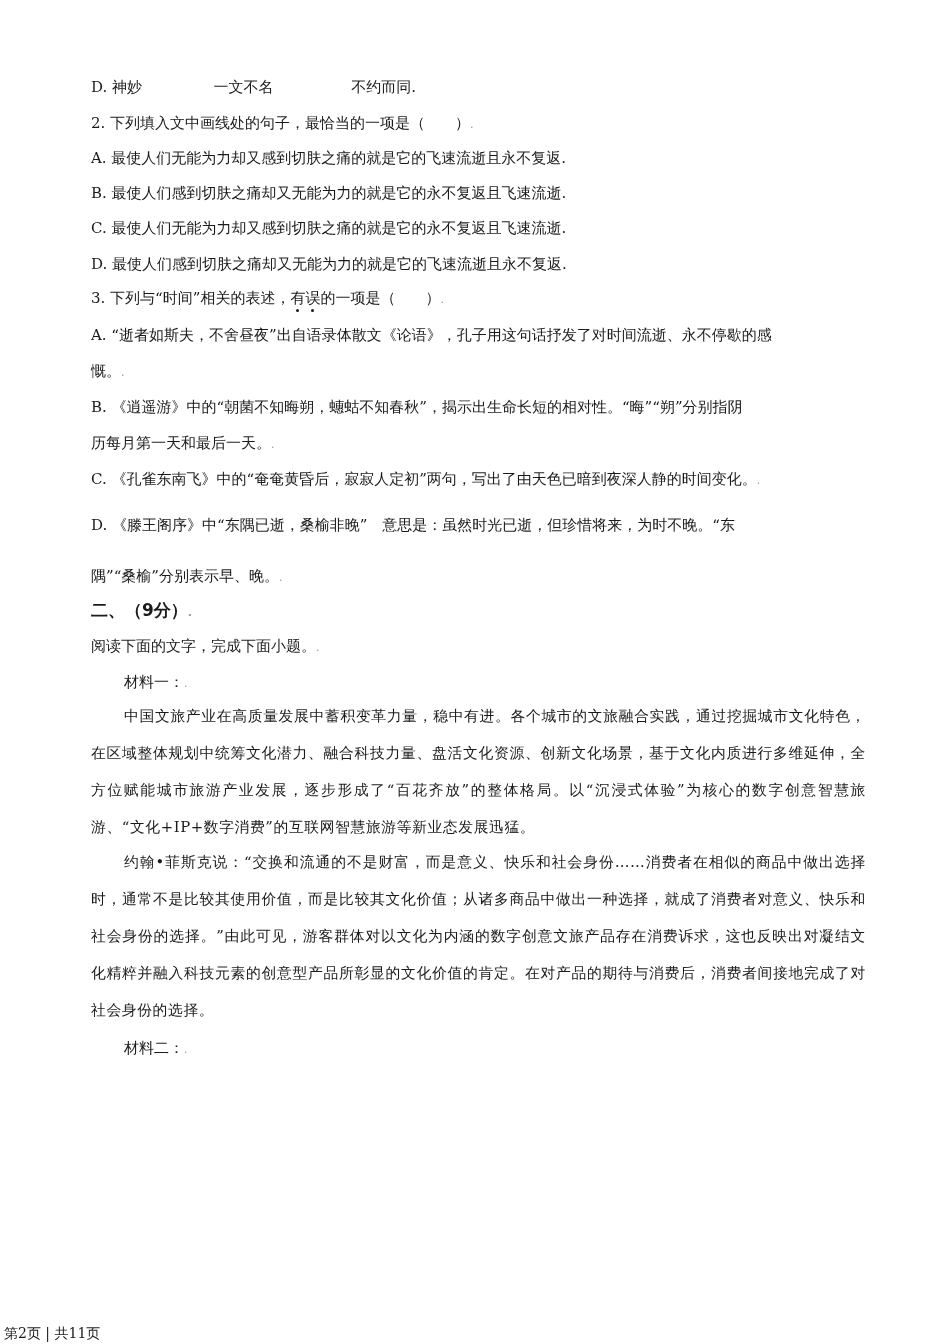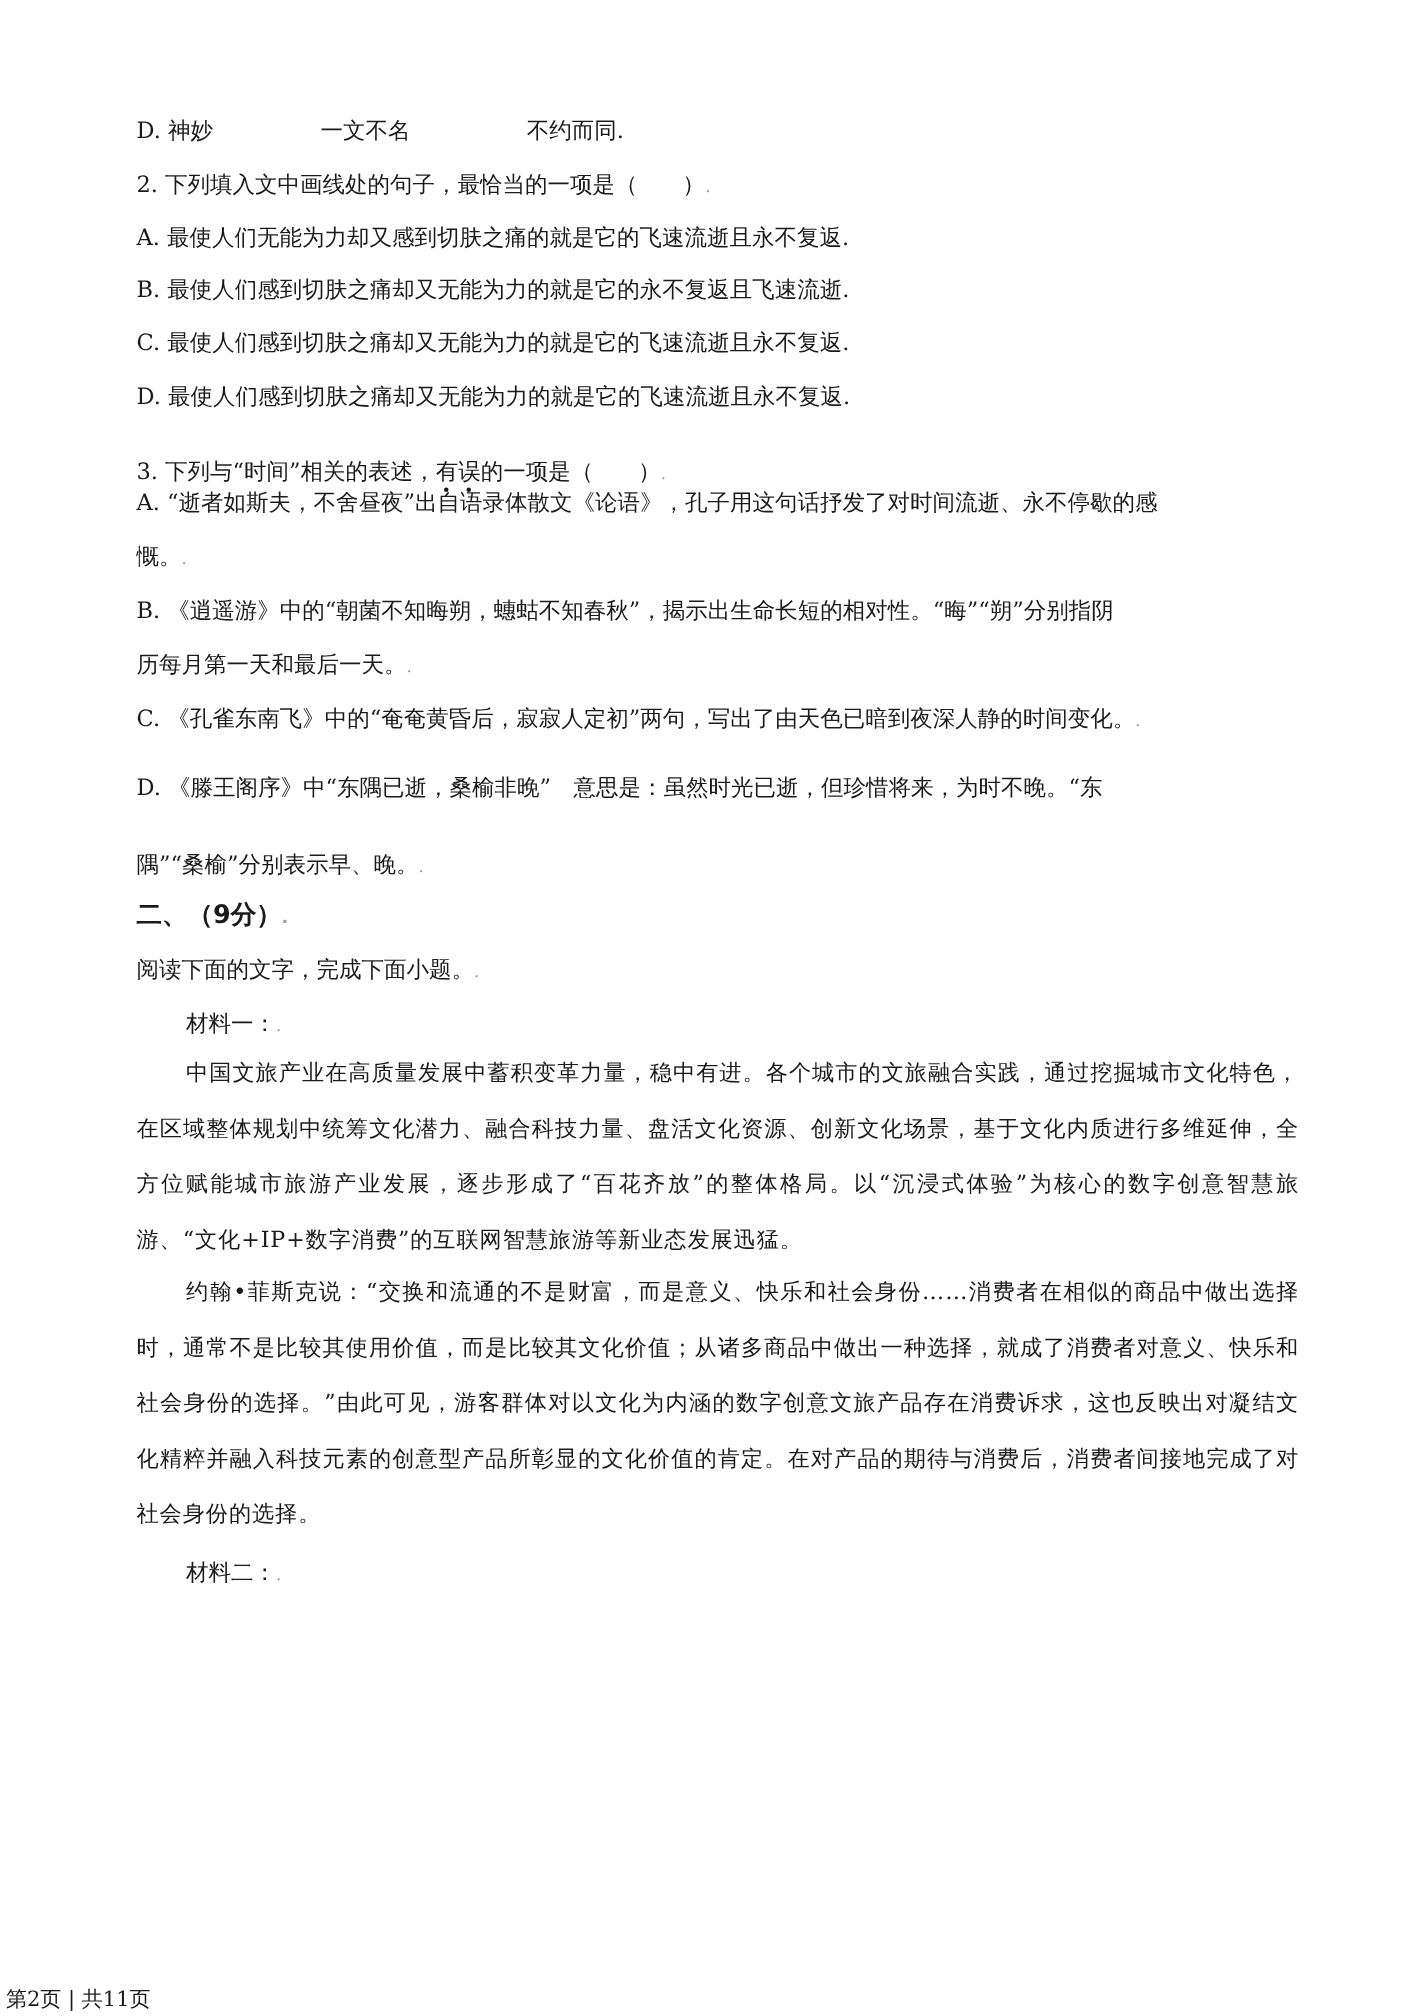--- a/index.html
+++ b/index.html
@@ -98,24 +98,24 @@
     <span>一文不名</span>
     <span class="gap" style="width:68px;"></span>
     <span>不约而同.</span>
   </div>
 
   <div class="line" style="top:113px;">
     <span>2. 下列填入文中画线处的句子，最恰当的一项是（　　）</span><span class="mark">.</span>
   </div>
   <div class="line" style="top:148px;">A. 最使人们无能为力却又感到切肤之痛的就是它的飞速流逝且永不复返.</div>
   <div class="line" style="top:183px;">B. 最使人们感到切肤之痛却又无能为力的就是它的永不复返且飞速流逝.</div>
-  <div class="line" style="top:218px;">C. 最使人们感到切肤之痛却又无能为力的就是它的飞速流逝且永不复返.</div>
+  <div class="line" style="top:218px;">C. 最使人们无能为力却又感到切肤之痛的就是它的永不复返且飞速流逝.</div>
   <div class="line" style="top:254px;">D. 最使人们感到切肤之痛却又无能为力的就是它的飞速流逝且永不复返.</div>
 
-  <div class="line" style="top:288px;margin-top:16px;">
+  <div class="line" style="top:288px;">
     <span>3. 下列与“时间”相关的表述，</span><span class="emph">有</span><span class="emph">误</span><span>的一项是（　　）</span><span class="mark">.</span>
   </div>
 
   <div class="line" style="top:325px;">A. “逝者如斯夫，不舍昼夜”出自语录体散文《论语》，孔子用这句话抒发了对时间流逝、永不停歇的感</div>
   <div class="line" style="top:361px;"><span>慨。</span><span class="mark">.</span></div>
 
   <div class="line" style="top:397px;">B. 《逍遥游》中的“朝菌不知晦朔，蟪蛄不知春秋”，揭示出生命长短的相对性。“晦”“朔”分别指阴</div>
   <div class="line" style="top:433px;"><span>历每月第一天和最后一天。</span><span class="mark">.</span></div>
 
   <div class="line" style="top:469px;"><span>C. 《孔雀东南飞》中的“奄奄黄昏后，寂寂人定初”两句，写出了由天色已暗到夜深人静的时间变化。</span><span class="mark">.</span></div>

